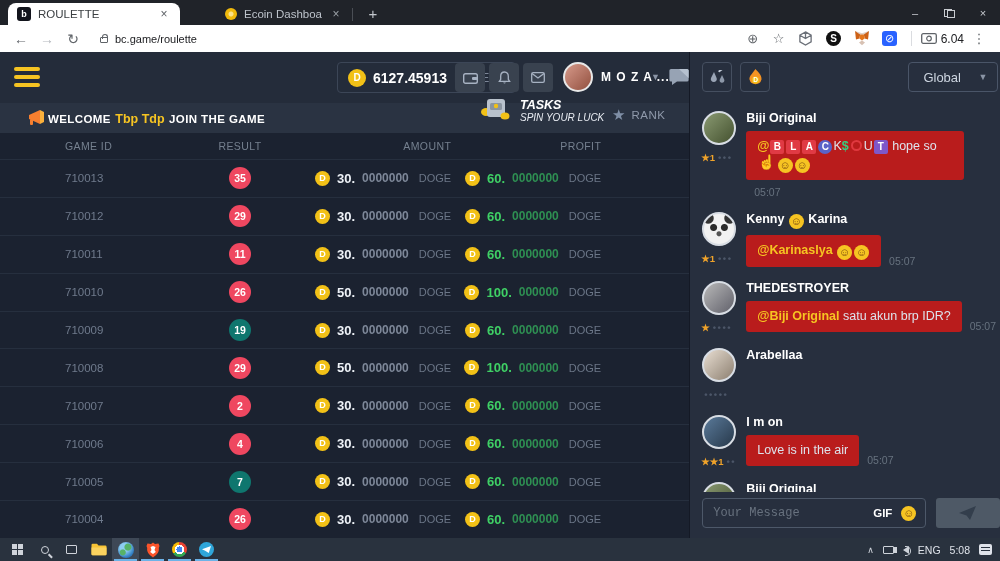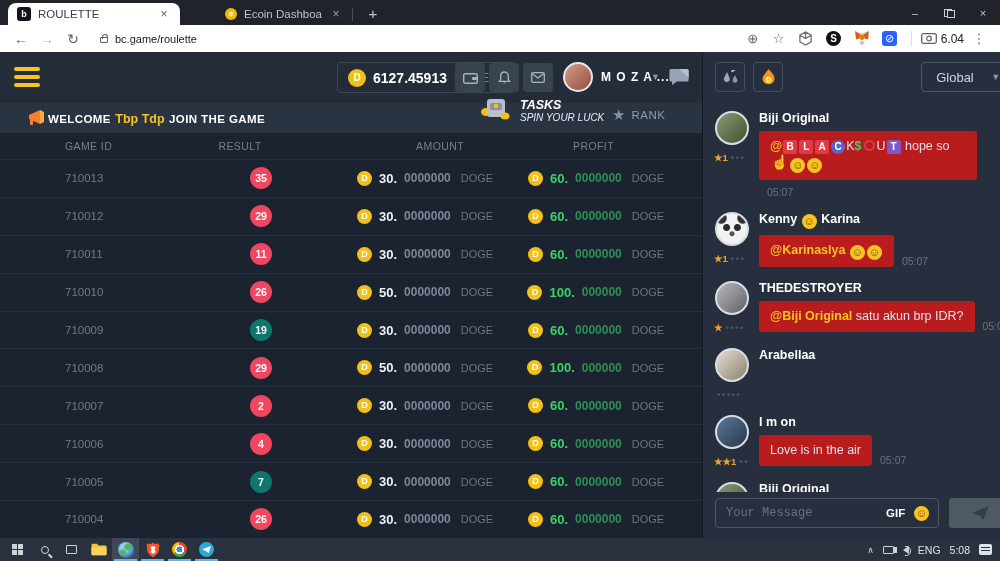--- a/index.html
+++ b/index.html
@@ -68,21 +68,21 @@
   #rank { position:absolute; left:612px; top:4px; display:flex; gap:6px; align-items:center; cursor:pointer; }
   #rank-star { color:#7f8fa6; font-size:15px; line-height:15px; }
   #rank-label { color:#8f99aa; font-size:11.5px; letter-spacing:.5px; }
 
   .grid-cols { display:grid; grid-template-columns:100px 150px 1fr 150px; padding-left:65px; padding-right:88px; align-items:center; }
   #table-head { height:26px; flex:0 0 auto; }
   #table-head span { color:#75808f; font-size:10.5px; letter-spacing:.4px; }
   .th-result { text-align:center; }
   .th-right { text-align:right; }
   #table-body { flex:1; overflow:hidden; }
-  .trow { height:37.9px; border-top:1px solid #262f3e;gap:21px; }
+  .trow { height:37.9px; border-top:1px solid #262f3e; }
   .cell-id { color:#6f7a8c; font-size:11.5px; }
   .cell-result { display:flex; justify-content:center; }
   .badge { width:22px; height:22px; border-radius:50%; color:#fff; font-size:10.5px; font-weight:bold; display:flex; align-items:center; justify-content:center; }
   .badge.red { background:#ef4760; }
   .badge.navy { background:#0f766e; }
   .cell-money { display:flex; align-items:center; justify-content:flex-end; gap:7px; }
   .m-int { font-size:13px; font-weight:bold; color:#eef2f7; }
   .m-dec { font-size:12px; font-weight:bold; color:#7d8798; }
   .m-cur { font-size:11px; color:#6b7687; margin-left:3px; }
   .profit .m-int { color:#3fd065; }

